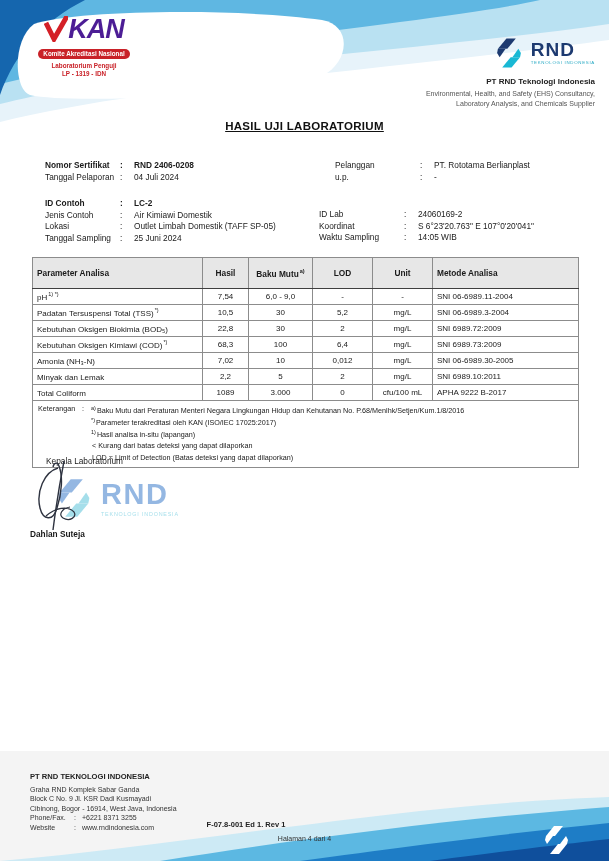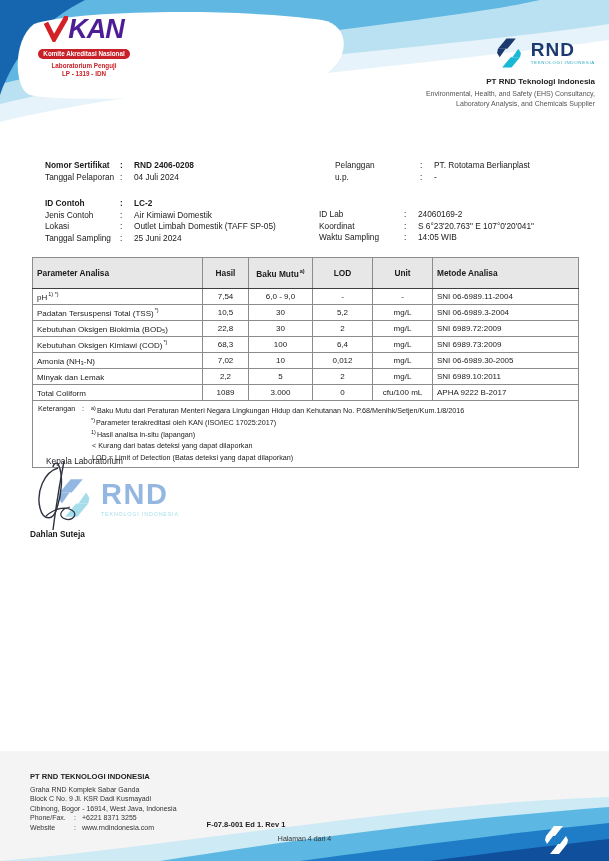--- a/index.html
+++ b/index.html
@@ -112,20 +112,21 @@
       <span class="rnd-name">RND</span>
       <span class="rnd-sub">TEKNOLOGI INDONESIA</span>
     </div>
   </div>
   <div class="abs company-name">PT RND Teknologi Indonesia</div>
   <div class="abs company-tagline">
     <div>Environmental, Health, and Safety (EHS) Consultancy,</div>
     <div>Laboratory Analysis, and Chemicals Supplier</div>
   </div>
 
+  <div class="abs title">HASIL UJI LABORATORIUM</div>
 
   <div class="abs info g-left cert-left">
     <span class="lbl b">Nomor Sertifikat</span>
     <span class="b">:</span>
     <span class="val b">RND 2406-0208</span>
     <span class="lbl">Tanggal Pelaporan</span>
     <span>:</span>
     <span class="val">04 Juli 2024</span>
   </div>
   <div class="abs info g-right cert-right">

